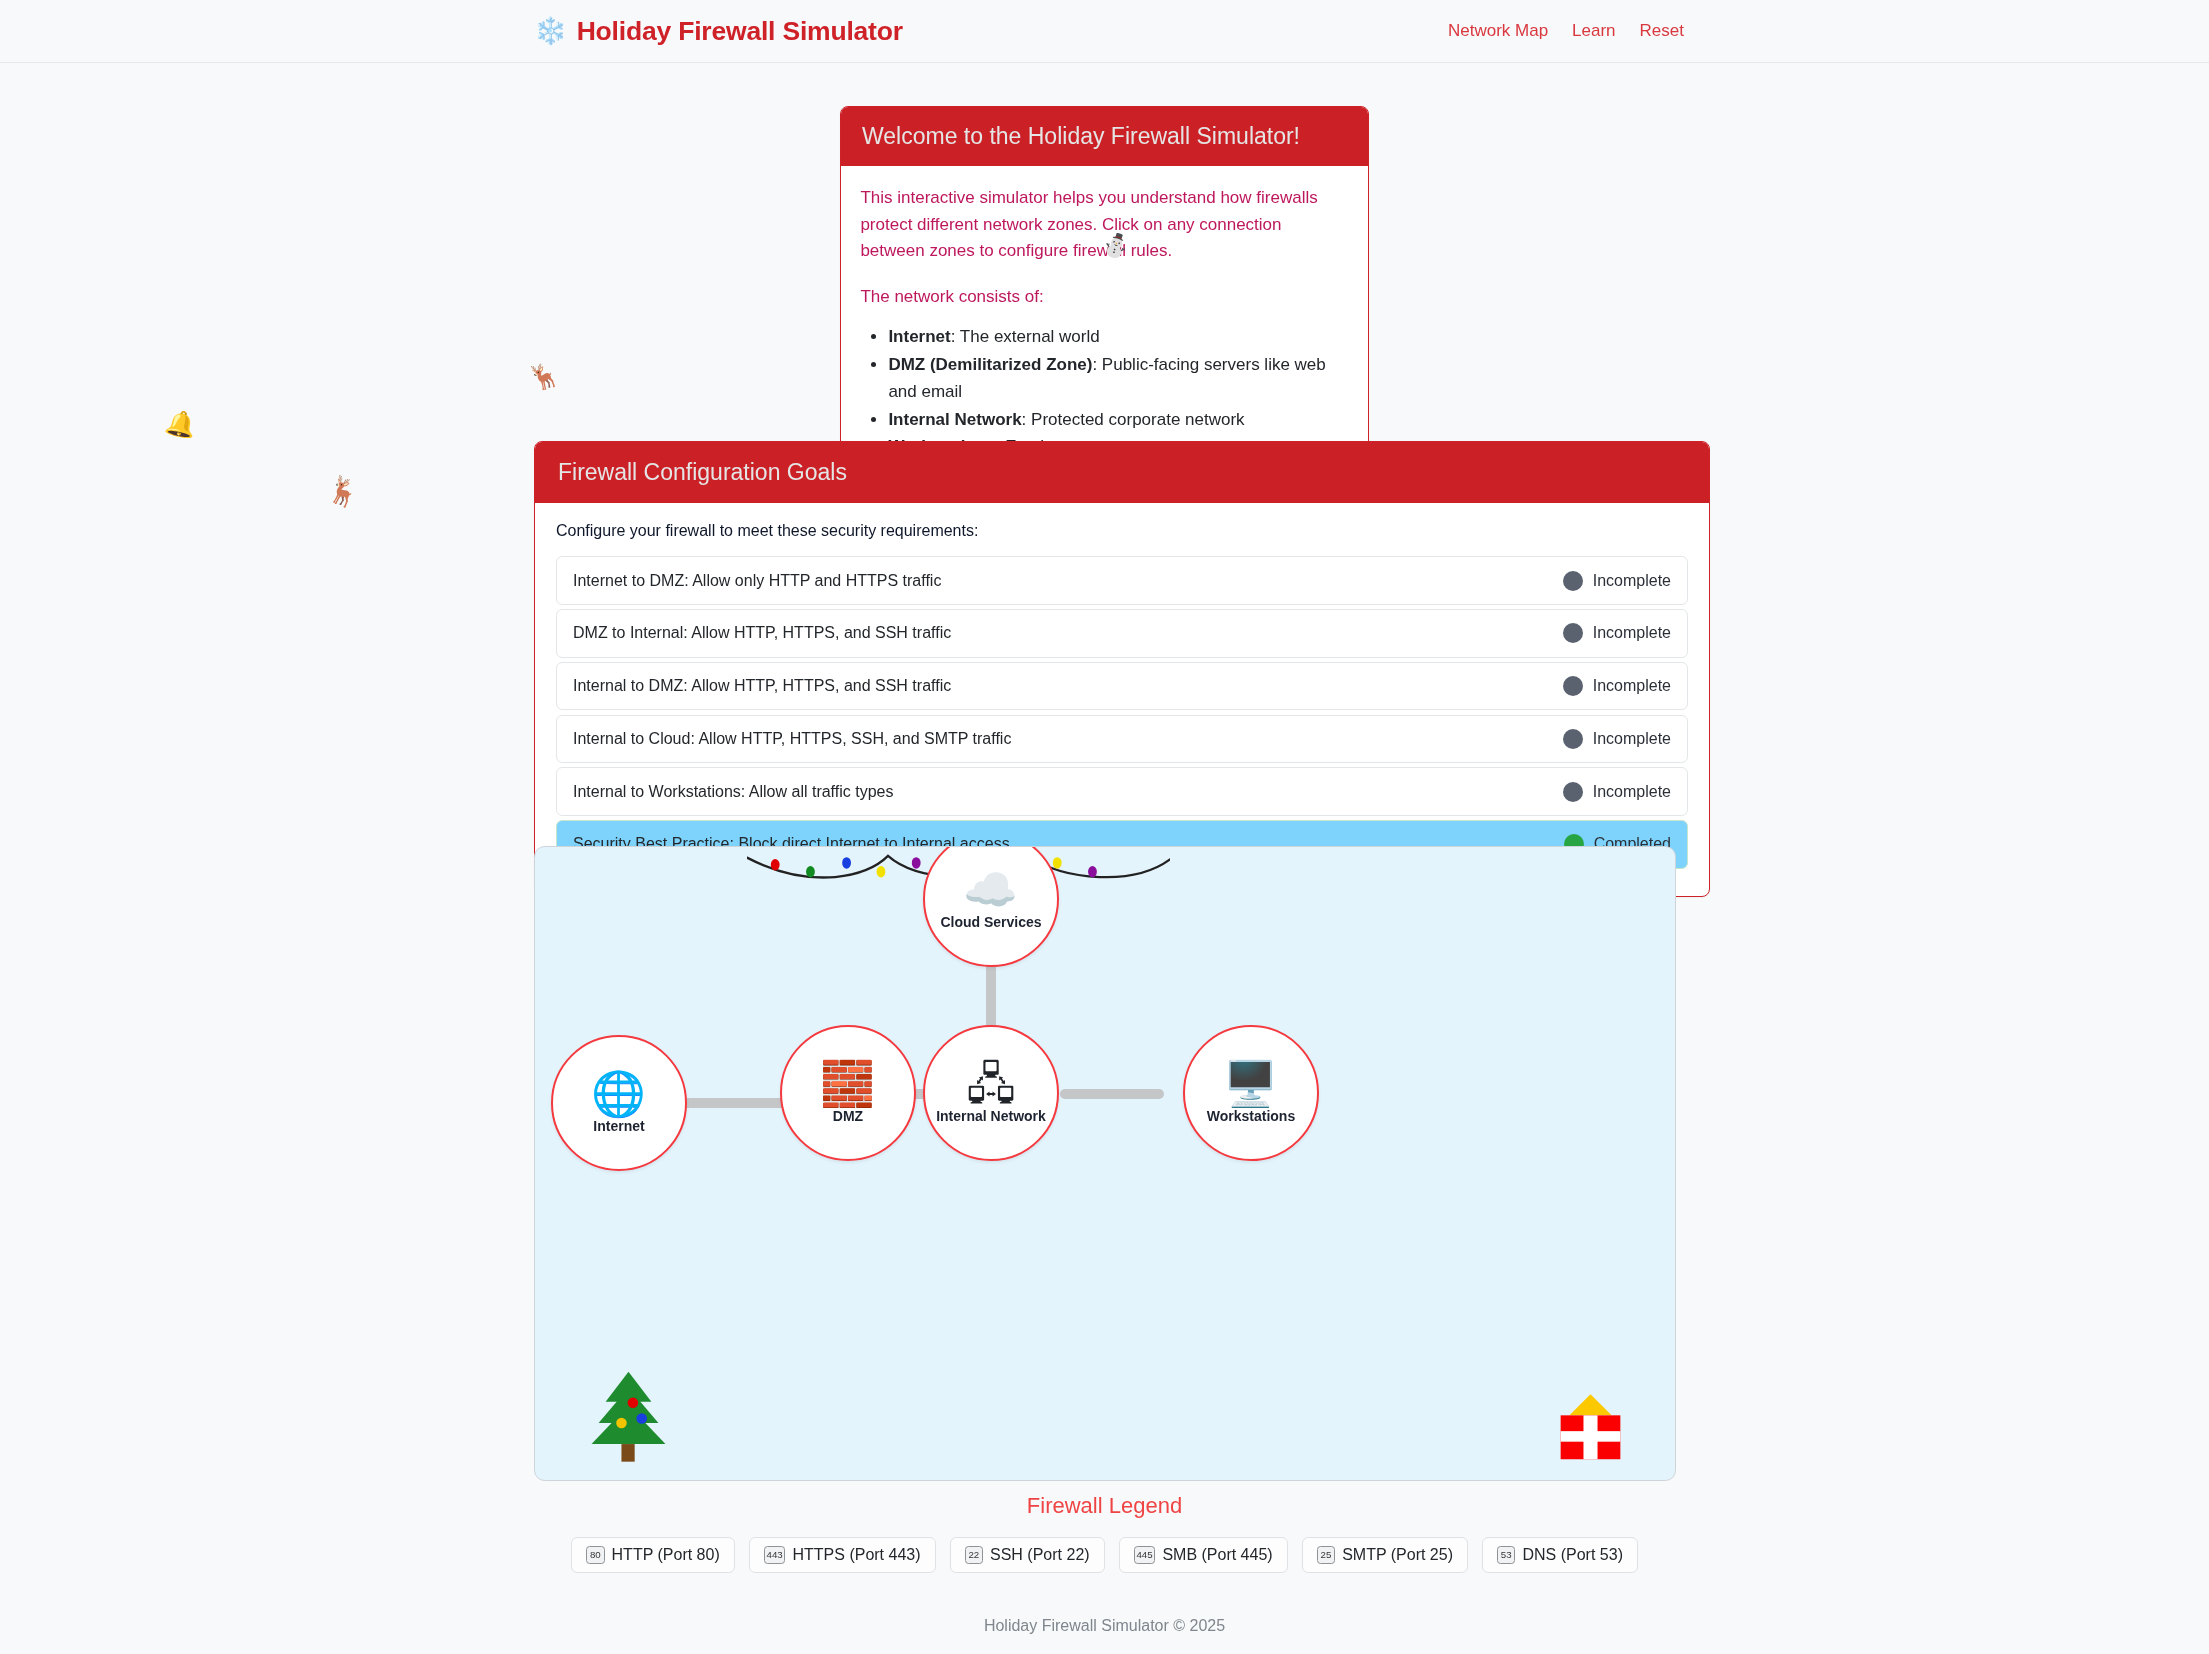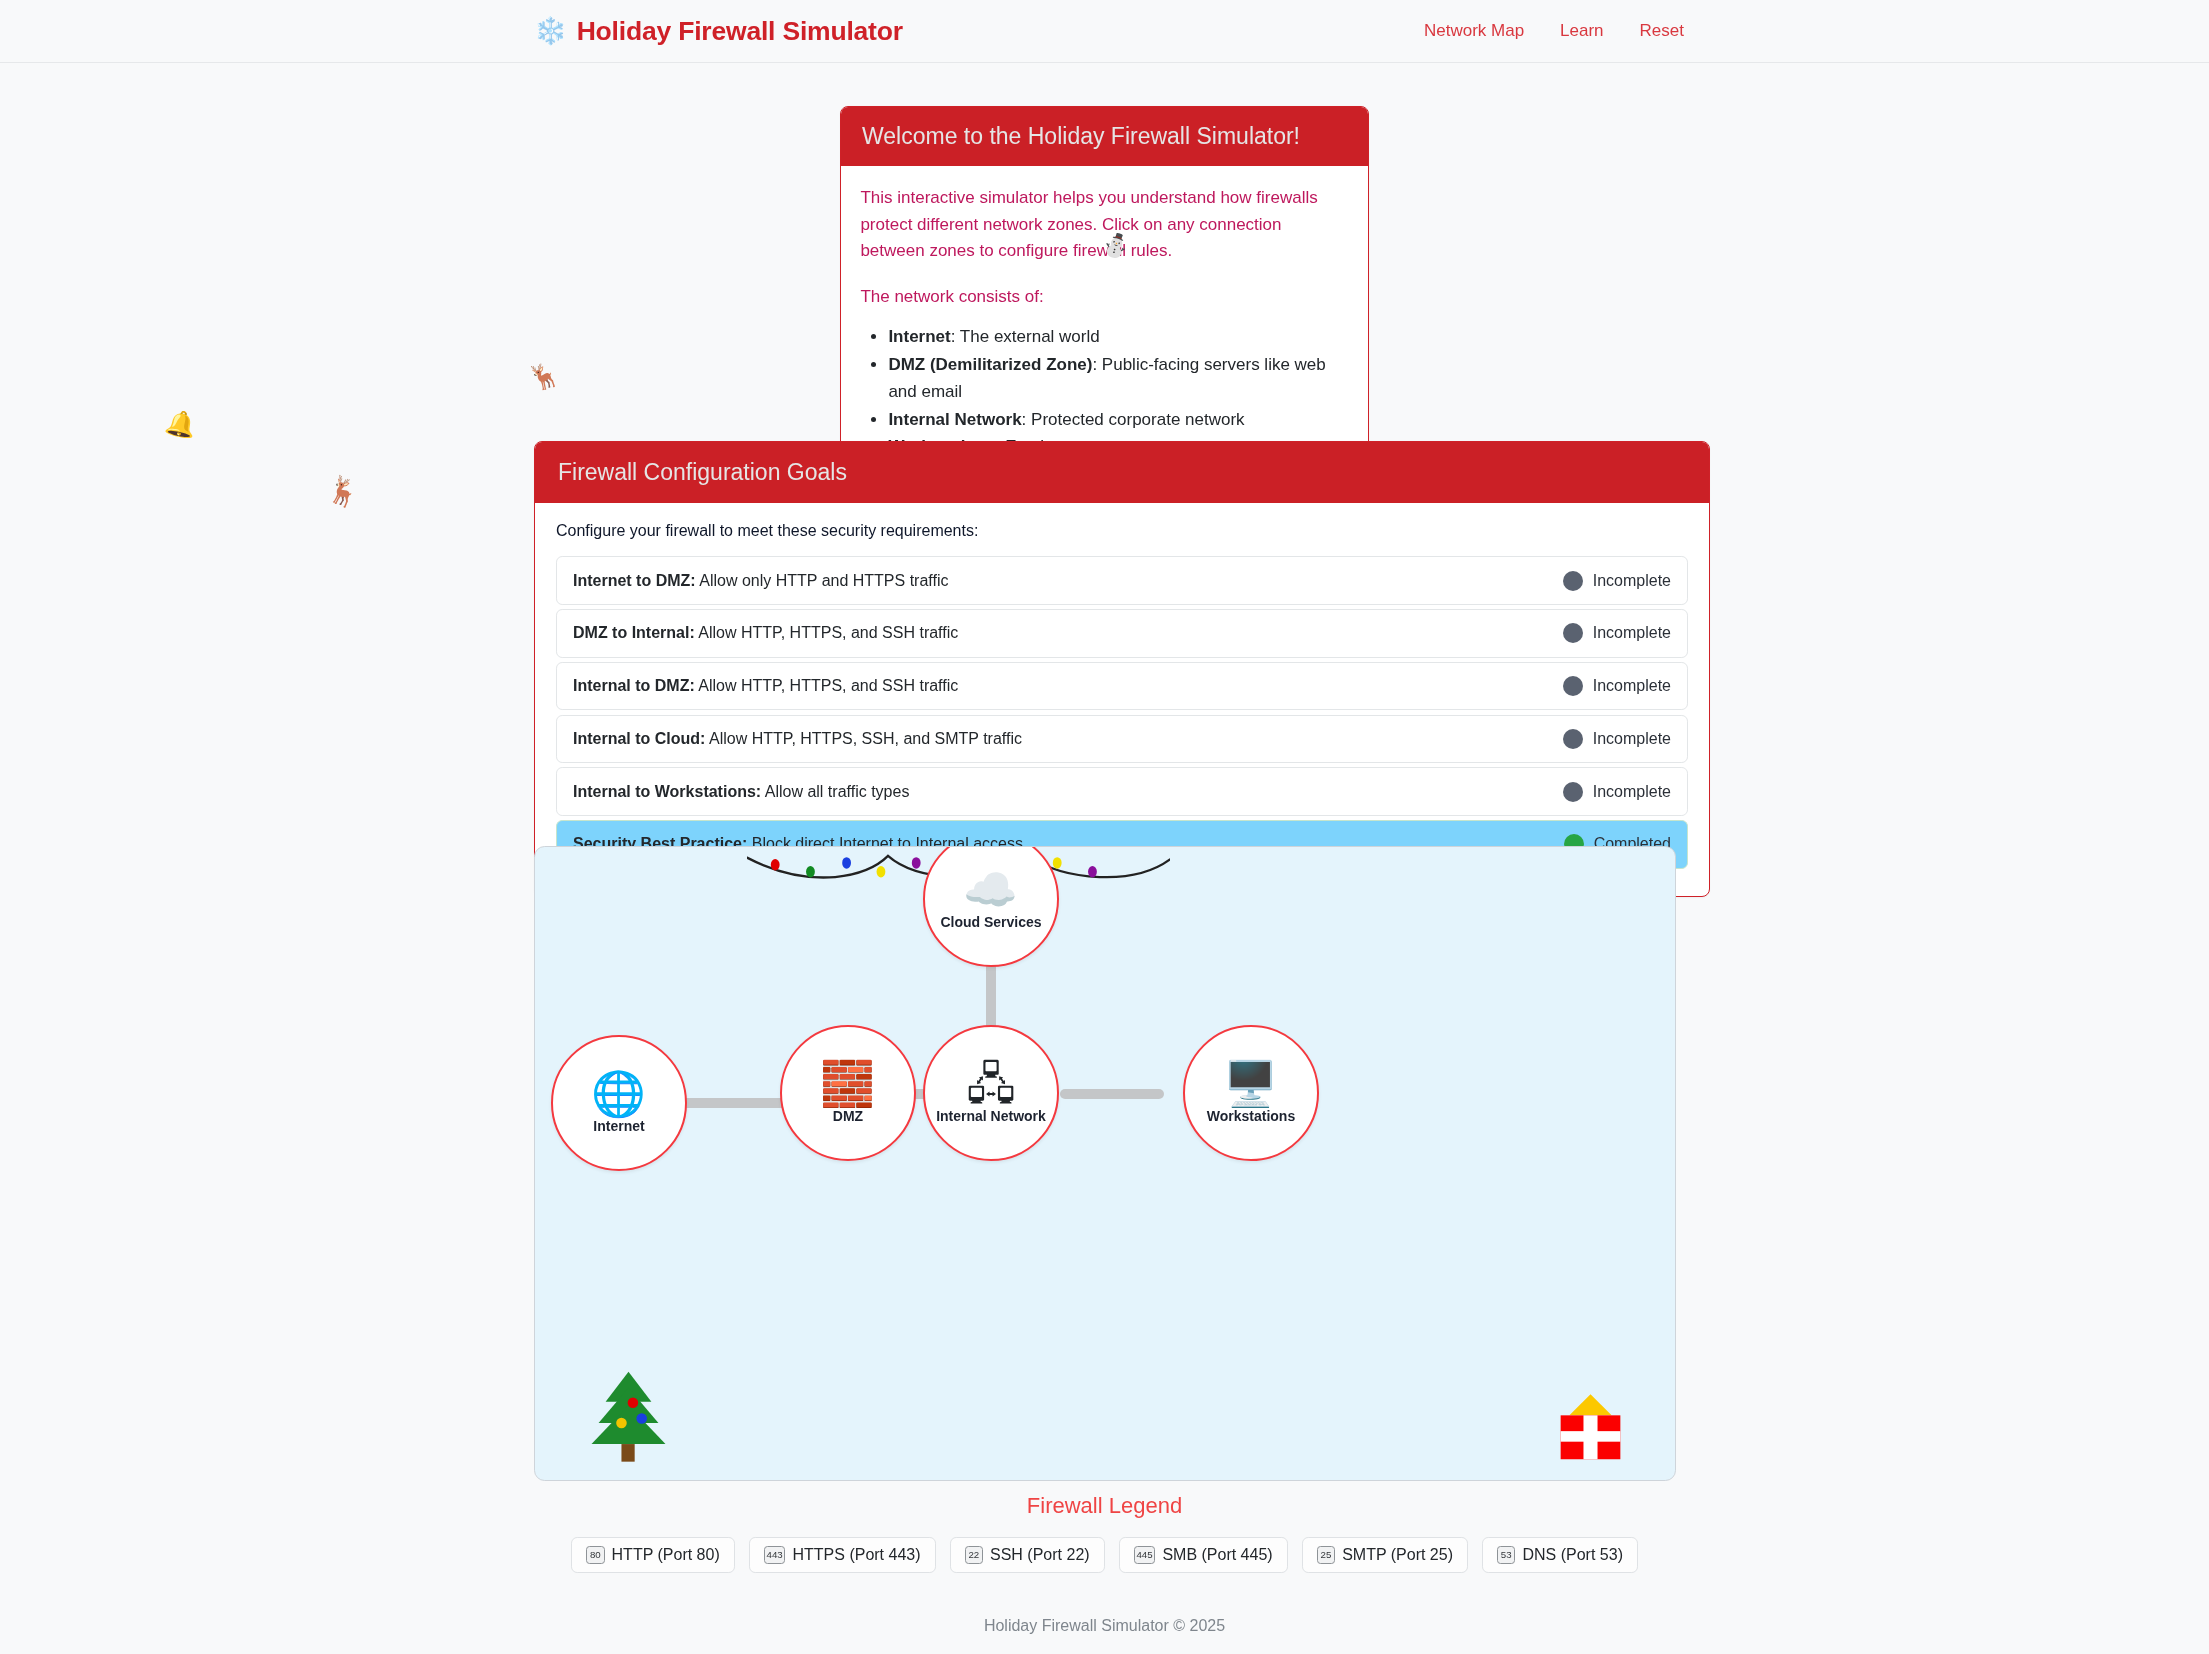--- a/index.html
+++ b/index.html
@@ -36,21 +36,21 @@
   .brand-text {
     color: #cf2128;
     font-size: 26.5px;
     font-weight: bold;
     letter-spacing: -0.2px;
   }
   .nav-links {
     position: absolute;
     right: 525px;
     display: flex;
-    gap: 36px;
+    gap: 24px;
     align-items: center;
   }
   .nav-link {
     color: #d9383f;
     font-size: 17px;
     text-decoration: none;
     cursor: pointer;
   }
 
   
@@ -122,21 +122,21 @@
     margin-bottom: 4.4px;
     padding: 13.2px 16px;
     display: flex;
     align-items: center;
     justify-content: space-between;
     background: #ffffff;
     cursor: pointer;
   }
   .goal-row.done { background: #7dd3fc; border-color: #c7e5cc; }
   .goal-text { font-size: 16px; color: #23272b; }
-  .goal-text b { font-weight: bold; }
+  .goal-text b { font-weight: normal; }
   .goal-status { display: flex; align-items: center; gap: 9.7px; }
   .status-dot {
     width: 20px; height: 20px; border-radius: 50%;
     background: #5a6270;
     display: inline-block;
   }
   .status-dot.green { background: #27a544; }
   .status-label { font-size: 16px; color: #2b3038; }
 
   

